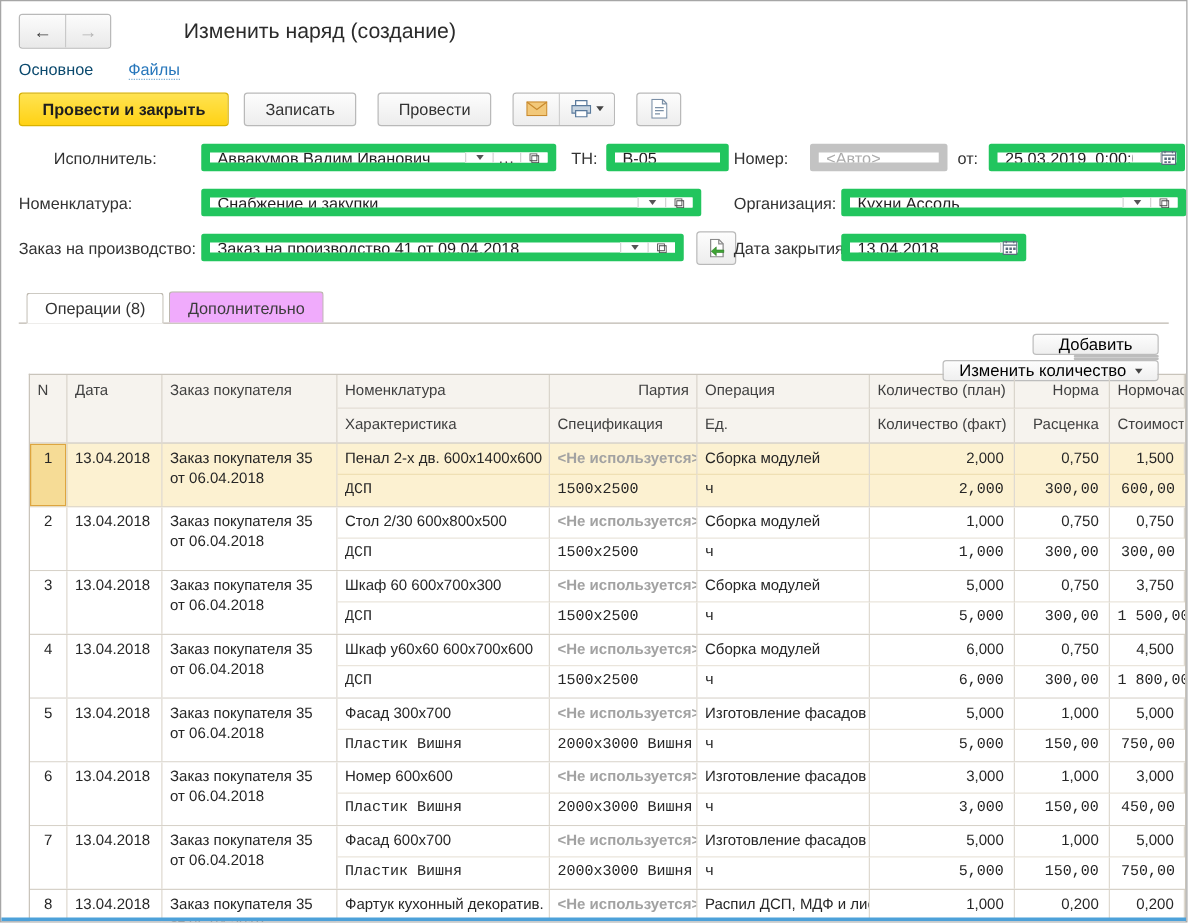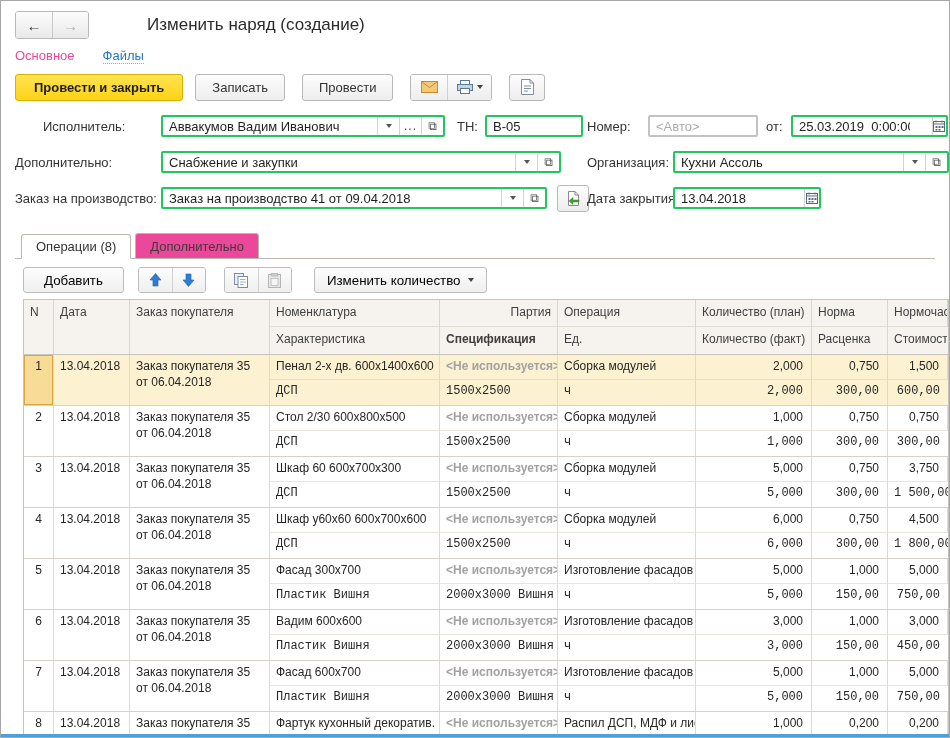--- a/index.html
+++ b/index.html
@@ -15,21 +15,21 @@
   .titlebar { display:flex; align-items:center; margin:10px 14px 0; height:28px; }
   .histgroup { display:flex; border:1px solid #B9B9B9; border-radius:3px; overflow:hidden; }
   .histbtn { width:36px; height:26px; display:flex; align-items:center; justify-content:center;
     background:linear-gradient(#FCFCFC,#E9E9E9); cursor:pointer; }
   .histbtn + .histbtn { border-left:1px solid #C9C9C9; }
   .arrow-glyph { font-size:15px; font-weight:bold; color:#3A3A3A; }
   .arrow-glyph.dis { color:#B3B3B3; }
   .page-title { margin-left:58px; font-size:17px; color:#2B2B2B; }
 
   .navlinks { display:flex; gap:28px; margin:9px 14px 0; }
-  .navlink { color:#ec4899; cursor:default; }
+  .navlink { color:#0c4a6e; cursor:default; }
   .navlink.link { color:#2676BB; cursor:pointer; border-bottom:1px dotted #7FAFD4; }
 
   
   .cmdbar { display:flex; align-items:center; margin:9px 14px 0; height:28px; }
   .btn { height:27px; padding:0 16px; background:linear-gradient(#FDFDFD,#EDEDED);
     border:1px solid #B9B9B9; border-radius:3px; font-size:13px; color:#333;
     display:inline-flex; align-items:center; justify-content:center; cursor:pointer; white-space:nowrap; }
   .btn.primary { background:linear-gradient(#FFE351,#FFD215); border-color:#D9B200; font-weight:bold; color:#1E1E1E; padding:0 18px; }
   .gap12 { width:12px; } .gap17 { width:17px; }
   .icon-group { display:flex; border:1px solid #B9B9B9; border-radius:3px; overflow:hidden; height:27px; }
@@ -37,52 +37,52 @@
     background:linear-gradient(#FDFDFD,#EDEDED); cursor:pointer; }
   .icon-btn.split { width:44px; gap:4px; }
   .icon-btn + .icon-btn { border-left:1px solid #CFCFCF; }
   .icon-btn.solo { border:1px solid #B9B9B9; border-radius:3px; height:27px; }
   .dd-caret { width:0; height:0; border-left:3.5px solid transparent; border-right:3.5px solid transparent; border-top:4px solid #444; }
 
   
   .form-area { position:relative; margin:12px 14px 0; height:108px; }
   .frow { position:absolute; height:26px; display:flex; align-items:center; }
   .flabel { color:#333; }
-  .field { display:flex; align-items:stretch; border:2px solid #22c55e; border-radius:2px; background:#fff; height:22px; }
+  .field { display:flex; align-items:stretch; border:7px solid #22c55e; border-radius:2px; background:#fff; height:22px; }
   .field input { border:none; outline:none; flex:1 1 auto; min-width:0; padding:0 6px; font:inherit; color:#1F1F1F; background:transparent; }
   .field input::placeholder { color:#ABABAB; opacity:1; }
   .field.dim { border-color:#C3C3C3; }
   .seg { width:22px; display:flex; align-items:center; justify-content:center; border-left:1px solid #D3D3D3; color:#555; cursor:pointer; background:#fff; }
   .seg .dd-caret { border-top-color:#555; }
   .dots { font-size:12px; letter-spacing:1px; color:#444; line-height:8px; }
   .openwin { font-size:12px; color:#4A4A4A; }
 
   
   .tabs { display:flex; margin:12px 14px 0; height:26px; border-bottom:1px solid #BDB8AF; padding-left:6px; }
   .tab { padding:0 14px; display:flex; align-items:center; border:1px solid #BDB8AF; border-bottom:none;
     border-radius:3px 3px 0 0; margin-right:4px; cursor:pointer; }
   .tab.active { background:#fff; position:relative; top:1px; border-bottom:1px solid #fff; }
-  .tab.inactive { background:#ec4899; color:#3C3C3C; }
-
-  
-  .tbar { display:flex; align-items:flex-end; margin:8px 22px 6px; height:26px; }
+  .tab.inactive { background:#f0abfc; color:#3C3C3C; }
+
+  
+  .tbar { display:flex; align-items:flex-end; margin:8px 22px 6px; height:26px;flex-direction:column; }
   .tbtn { height:26px; padding:0 20px; background:linear-gradient(#FDFDFD,#EFEFEF); border:1px solid #BDBDBD; border-radius:3px; cursor:pointer; display:flex; align-items:center; }
   .tgroup { display:flex; border:1px solid #BDBDBD; border-radius:3px; overflow:hidden; height:26px; }
   .tibtn { width:33px; display:flex; align-items:center; justify-content:center; background:linear-gradient(#FDFDFD,#EFEFEF); cursor:pointer; }
   .tibtn + .tibtn { border-left:1px solid #D0D0D0; }
   .tibtn.disabled { cursor:default; }
   .ddbtn { gap:7px; padding:0 12px; }
 
   
   .optable { margin:0 2px 0 22px; width:926px; border:1px solid #C9C4BB; border-bottom:none; font-size:12px; }
   .grid-row { display:grid; grid-template-columns:30px 76px 140px 170px 118px 138px 116px 76px 1fr; }
   .ophead { grid-template-rows:27px 27px; background:#F6F3EE; color:#3F3F3F; border-bottom:1px solid #C9C4BB; }
   .ophead .hc { border-right:1px solid #DAD5CC; padding:5px 6px 0; white-space:nowrap; overflow:hidden; }
   .ophead .hc:last-child, .ophead .hc.noline { border-right-color:transparent; }
-  .ophead .hc.num { padding-right:8px; }
+  .ophead .hc.num { text-align:right; padding-right:8px; }
   .ophead .hc.span2 { grid-row:1 / 3; }
   .ophead .hc.r1 { grid-row:1; border-bottom:1px solid #E3DED5; }
   .ophead .hc.r2 { grid-row:2; }
   .op-row { grid-template-rows:25px 25px; border-bottom:1px solid #D7D2C9; background:#fff; }
   .op-row .c { border-right:1px solid #DFDAD1; padding:4px 6px 0; white-space:nowrap; overflow:hidden; color:#262626; }
   .op-row .c:last-child { border-right:none; }
   .op-row .c.span2 { grid-row:1 / 3; }
   .op-row .c.r1 { grid-row:1; }
   .op-row .c.r2 { grid-row:2;font-family:Liberation Mono, monospace; }
   .op-row .c.sub1 { border-bottom:1px solid #EAE5DC; }
@@ -202,21 +202,21 @@
           <rect x="5.5" y="6" width="2" height="2" fill="#5A6B7D"></rect>
           <rect x="8.5" y="6" width="2" height="2" fill="#5A6B7D"></rect>
           <rect x="2.5" y="9" width="2" height="1.5" fill="#5A6B7D"></rect>
           <rect x="5.5" y="9" width="2" height="1.5" fill="#5A6B7D"></rect>
         </svg>
       </span>
     </div>
   </div>
 
   <div class="frow" style="left:0; top:36px;">
-    <span class="flabel">Дополнительно:</span>
+    <span class="flabel">Номенклатура:</span>
   </div>
   <div class="frow" style="left:146px; top:36px;">
     <div class="field" style="width:400px;">
       <input value="Снабжение и закупки" style="">
       <span class="seg">
           <span class="dd-caret"></span>
         </span>
       <span class="seg">
           <span class="openwin">⧉</span>
         </span>
@@ -334,21 +334,21 @@
 </div>
 
 <div class="optable">
   <div class="grid-row ophead" id="op-head">
       <div class="hc span2" style="grid-column: 1;">N</div>
       <div class="hc span2" style="grid-column: 2;">Дата</div>
       <div class="hc span2" style="grid-column: 3;">Заказ покупателя</div>
       <div class="hc r1" style="grid-column: 4;">Номенклатура</div>
       <div class="hc r2" style="grid-column: 4;">Характеристика</div>
       <div class="hc r1" style="grid-column: 5; text-align: right;">Партия</div>
-      <div class="hc r2" style="grid-column: 5; font-weight: bold;">Спецификация</div>
+      <div class="hc r2" style="grid-column: 5;">Спецификация</div>
       <div class="hc r1" style="grid-column: 6;">Операция</div>
       <div class="hc r2" style="grid-column: 6;">Ед.</div>
       <div class="hc r1 num" style="grid-column: 7;">Количество (план)</div>
       <div class="hc r2 num" style="grid-column: 7;">Количество (факт)</div>
       <div class="hc r1 num" style="grid-column: 8;">Норма</div>
       <div class="hc r2 num" style="grid-column: 8;">Расценка</div>
       <div class="hc r1 num" style="grid-column: 9;">Нормочасы</div>
       <div class="hc r2 num" style="grid-column: 9;">Стоимость</div>
     </div>
   <div id="op-body">
@@ -434,21 +434,21 @@
         <div class="c r2 num" style="grid-column: 7;">5,000</div>
         <div class="c r1 sub1 num" style="grid-column: 8;">1,000</div>
         <div class="c r2 num" style="grid-column: 8;">150,00</div>
         <div class="c r1 sub1 num" style="grid-column: 9;">5,000</div>
         <div class="c r2 num" style="grid-column: 9;">750,00</div>
       </div>
       <div class="grid-row op-row">
         <div class="c span2 ncell" style="grid-column: 1;">6</div>
         <div class="c span2" style="grid-column: 2;">13.04.2018</div>
         <div class="c span2 wrap" style="grid-column: 3;">Заказ покупателя 35 от 06.04.2018</div>
-        <div class="c r1 sub1" style="grid-column: 4;">Вадим 600х600</div>
+        <div class="c r1 sub1" style="grid-column: 4;">Номер 600х600</div>
         <div class="c r2" style="grid-column: 4;">Пластик Вишня</div>
         <div class="c r1 sub1 gray" style="grid-column: 5;">&lt;Не используется&gt;</div>
         <div class="c r2" style="grid-column: 5;">2000х3000 Вишня</div>
         <div class="c r1 sub1" style="grid-column: 6;">Изготовление фасадов</div>
         <div class="c r2" style="grid-column: 6;">ч</div>
         <div class="c r1 sub1 num" style="grid-column: 7;">3,000</div>
         <div class="c r2 num" style="grid-column: 7;">3,000</div>
         <div class="c r1 sub1 num" style="grid-column: 8;">1,000</div>
         <div class="c r2 num" style="grid-column: 8;">150,00</div>
         <div class="c r1 sub1 num" style="grid-column: 9;">3,000</div>

